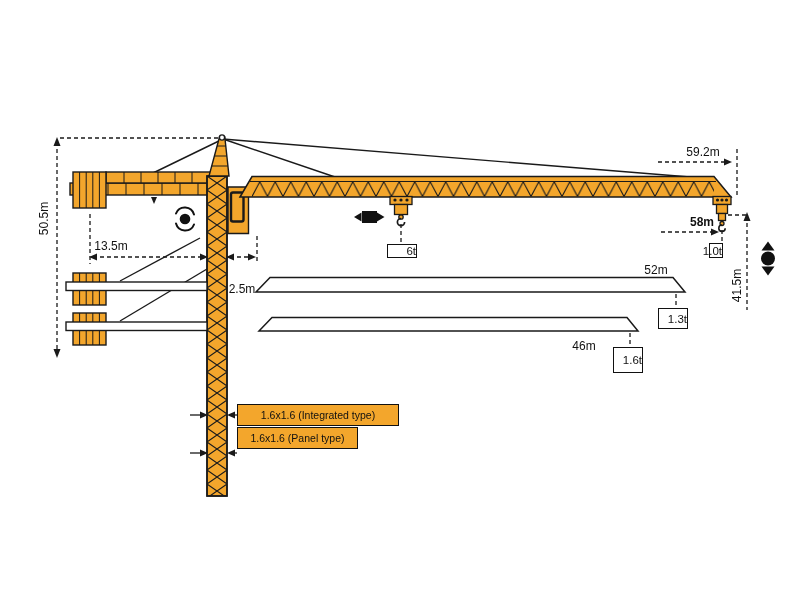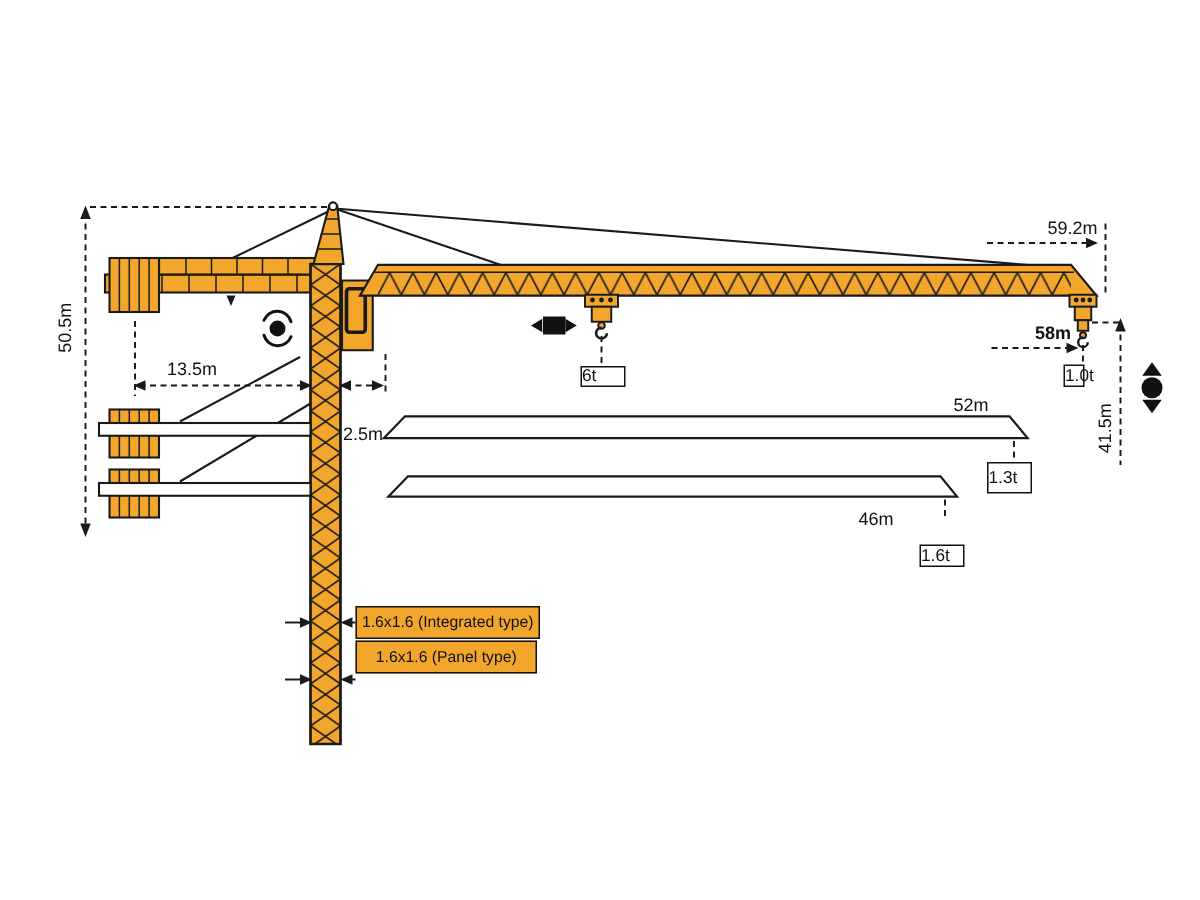--- a/index.html
+++ b/index.html
@@ -2,21 +2,21 @@
 <html><head>
 <meta charset="utf-8">
 <style>
   html,body{margin:0;padding:0;}
   #stage{position:relative;width:800px;height:600px;background:#ffffff;overflow:hidden;
          font-family:"Liberation Sans",sans-serif;color:#111;}
   #crane-svg{position:absolute;left:0;top:0;}
   .lbl{position:absolute;font-size:12px;line-height:13px;text-align:center;white-space:nowrap;color:#111;}
   .lbl.rot{transform:rotate(-90deg);transform-origin:center center;}
   .loadbox{position:absolute;background:#fff;border:1.6px solid #111;font-size:11.5px;
-           display:flex;align-items:center;justify-content:flex-start;box-sizing:border-box;}
+           display:flex;align-items:center;justify-content:flex-end;box-sizing:border-box;}
   .obox{position:absolute;background:var(--crane,#f3a62c);border:1.6px solid #111;font-size:10.5px;
         display:flex;align-items:center;justify-content:center;box-sizing:border-box;white-space:nowrap;}
 </style>
 </head>
 <body>
 
 <div id="stage" style="--crane: #f3a62c;">
 
 <svg id="crane-svg" width="800" height="600" viewBox="0 0 800 600">
   <defs>
@@ -190,41 +190,41 @@
     <polygon points="384.5,217 377,212.5 377,221.5" fill="#111"></polygon>
   </g>
   <g>
     <polygon points="768,241.5 761.5,250.5 774.5,250.5" fill="#111"></polygon>
     <circle cx="768" cy="258.5" r="7" fill="#111"></circle>
     <polygon points="768,275.5 761.5,266.5 774.5,266.5" fill="#111"></polygon>
   </g>
 </svg>
 
 <div class="lbl rot" style="left:20px;top:212px;width:48px;">50.5m</div>
-<div class="lbl" style="left:104px;top:240px;width:48px;text-align:center;">13.5m</div>
+<div class="lbl" style="left:87px;top:240px;width:48px;text-align:center;">13.5m</div>
 <div class="lbl" style="left:222px;top:239px;width:40px;margin-top:44px;">2.5m</div>
-<div class="lbl" style="left:679px;top:146px;width:48px;margin-left:12px;">59.2m</div>
+<div class="lbl" style="left:679px;top:146px;width:48px;">59.2m</div>
 <div class="lbl" style="left:684px;top:216px;width:36px;font-weight:bold;">58m</div>
 <div class="lbl rot" style="left:713px;top:279px;width:48px;">41.5m</div>
-<div class="lbl" style="left:611px;top:264px;width:48px;text-align:right;">52m</div>
+<div class="lbl" style="left:632px;top:264px;width:48px;">52m</div>
 <div class="lbl" style="left:560px;top:304px;width:48px;margin-top:36px;">46m</div>
 
 <div class="loadbox" style="left:387px;top:244px;width:30px;height:14px;">
       <span>6t</span>
     </div>
 <div class="loadbox" style="left:709px;top:243px;width:14px;height:15px;">
       <span>1.0t</span>
     </div>
 <div class="loadbox" style="left:658px;top:308px;width:30px;height:21px;">
       <span>1.3t</span>
     </div>
-<div class="loadbox" style="left:613px;top:347px;width:30px;height:15px;margin-top:16px;">
+<div class="loadbox" style="left:613px;top:347px;width:30px;height:26px;">
       <span>1.6t</span>
     </div>
 
-<div class="obox" style="left:237px;top:404px;width:123px;height:22px;">
+<div class="obox" style="left:237px;top:404px;width:162px;height:22px;">
       <span>1.6x1.6 (Integrated type)</span>
     </div>
 <div class="obox" style="left:237px;top:427px;width:121px;height:22px;">
       <span>1.6x1.6 (Panel type)</span>
     </div>
 
 </div>
 
 </body></html>

